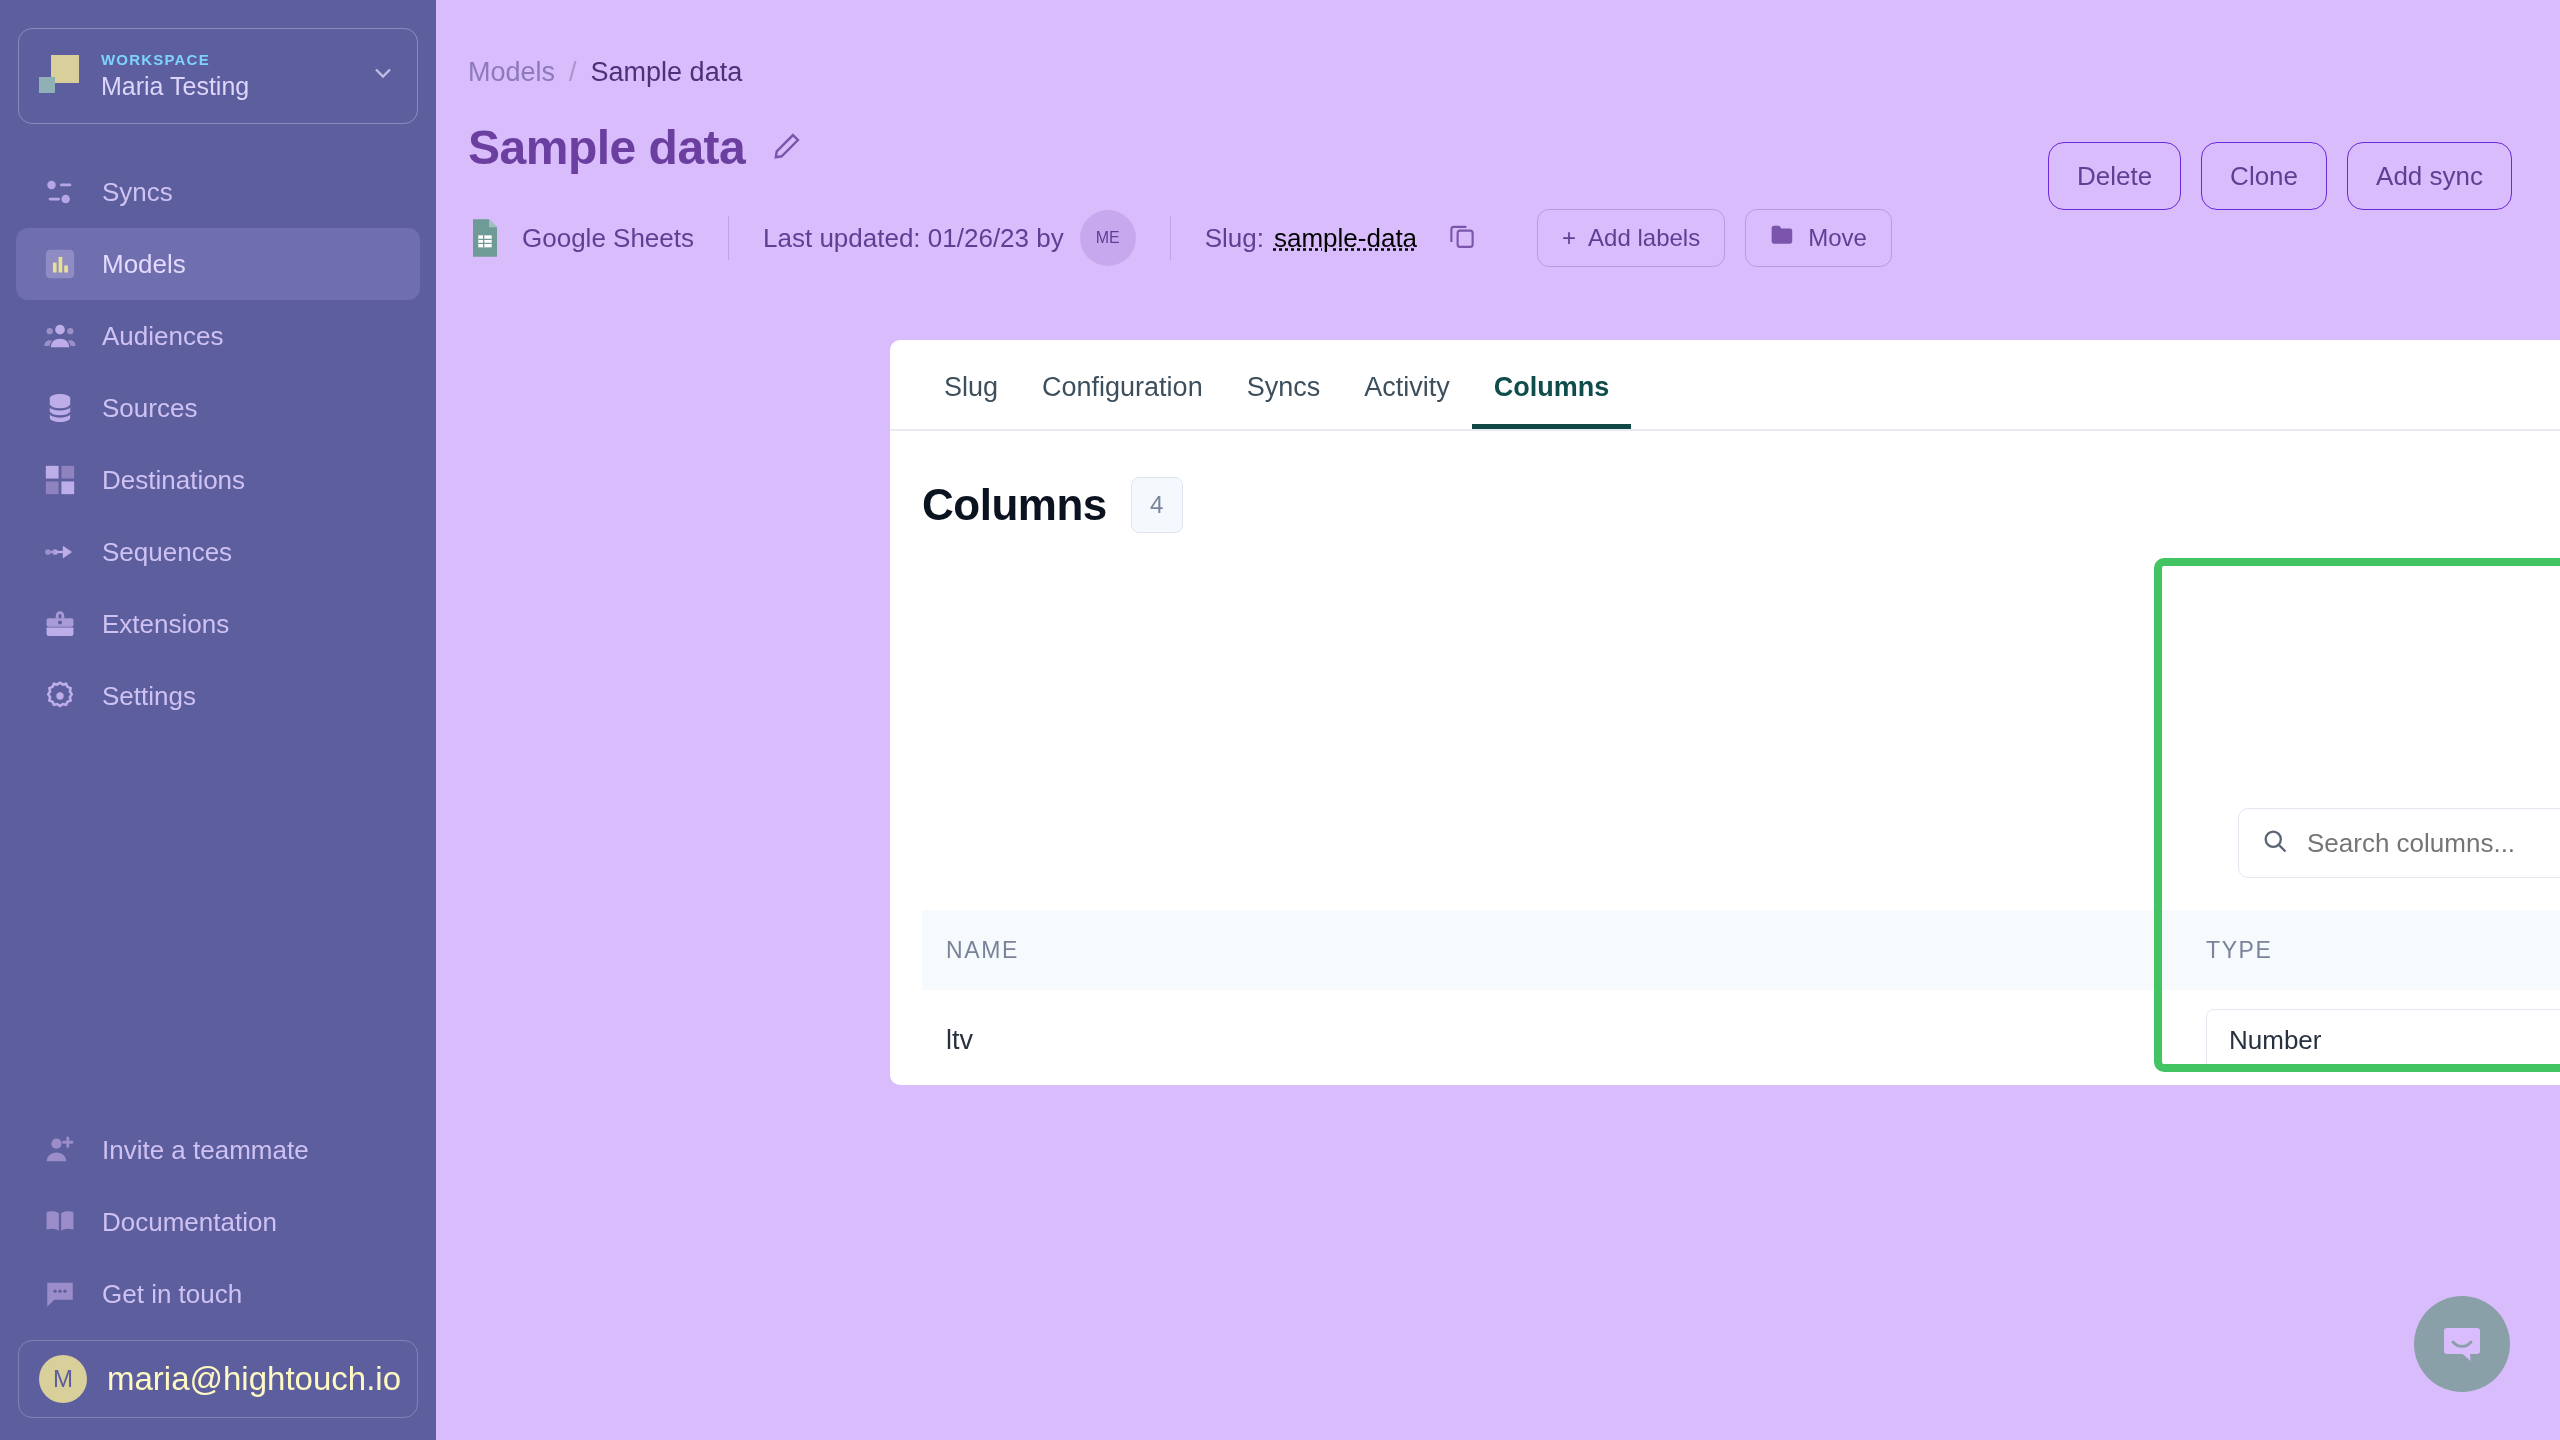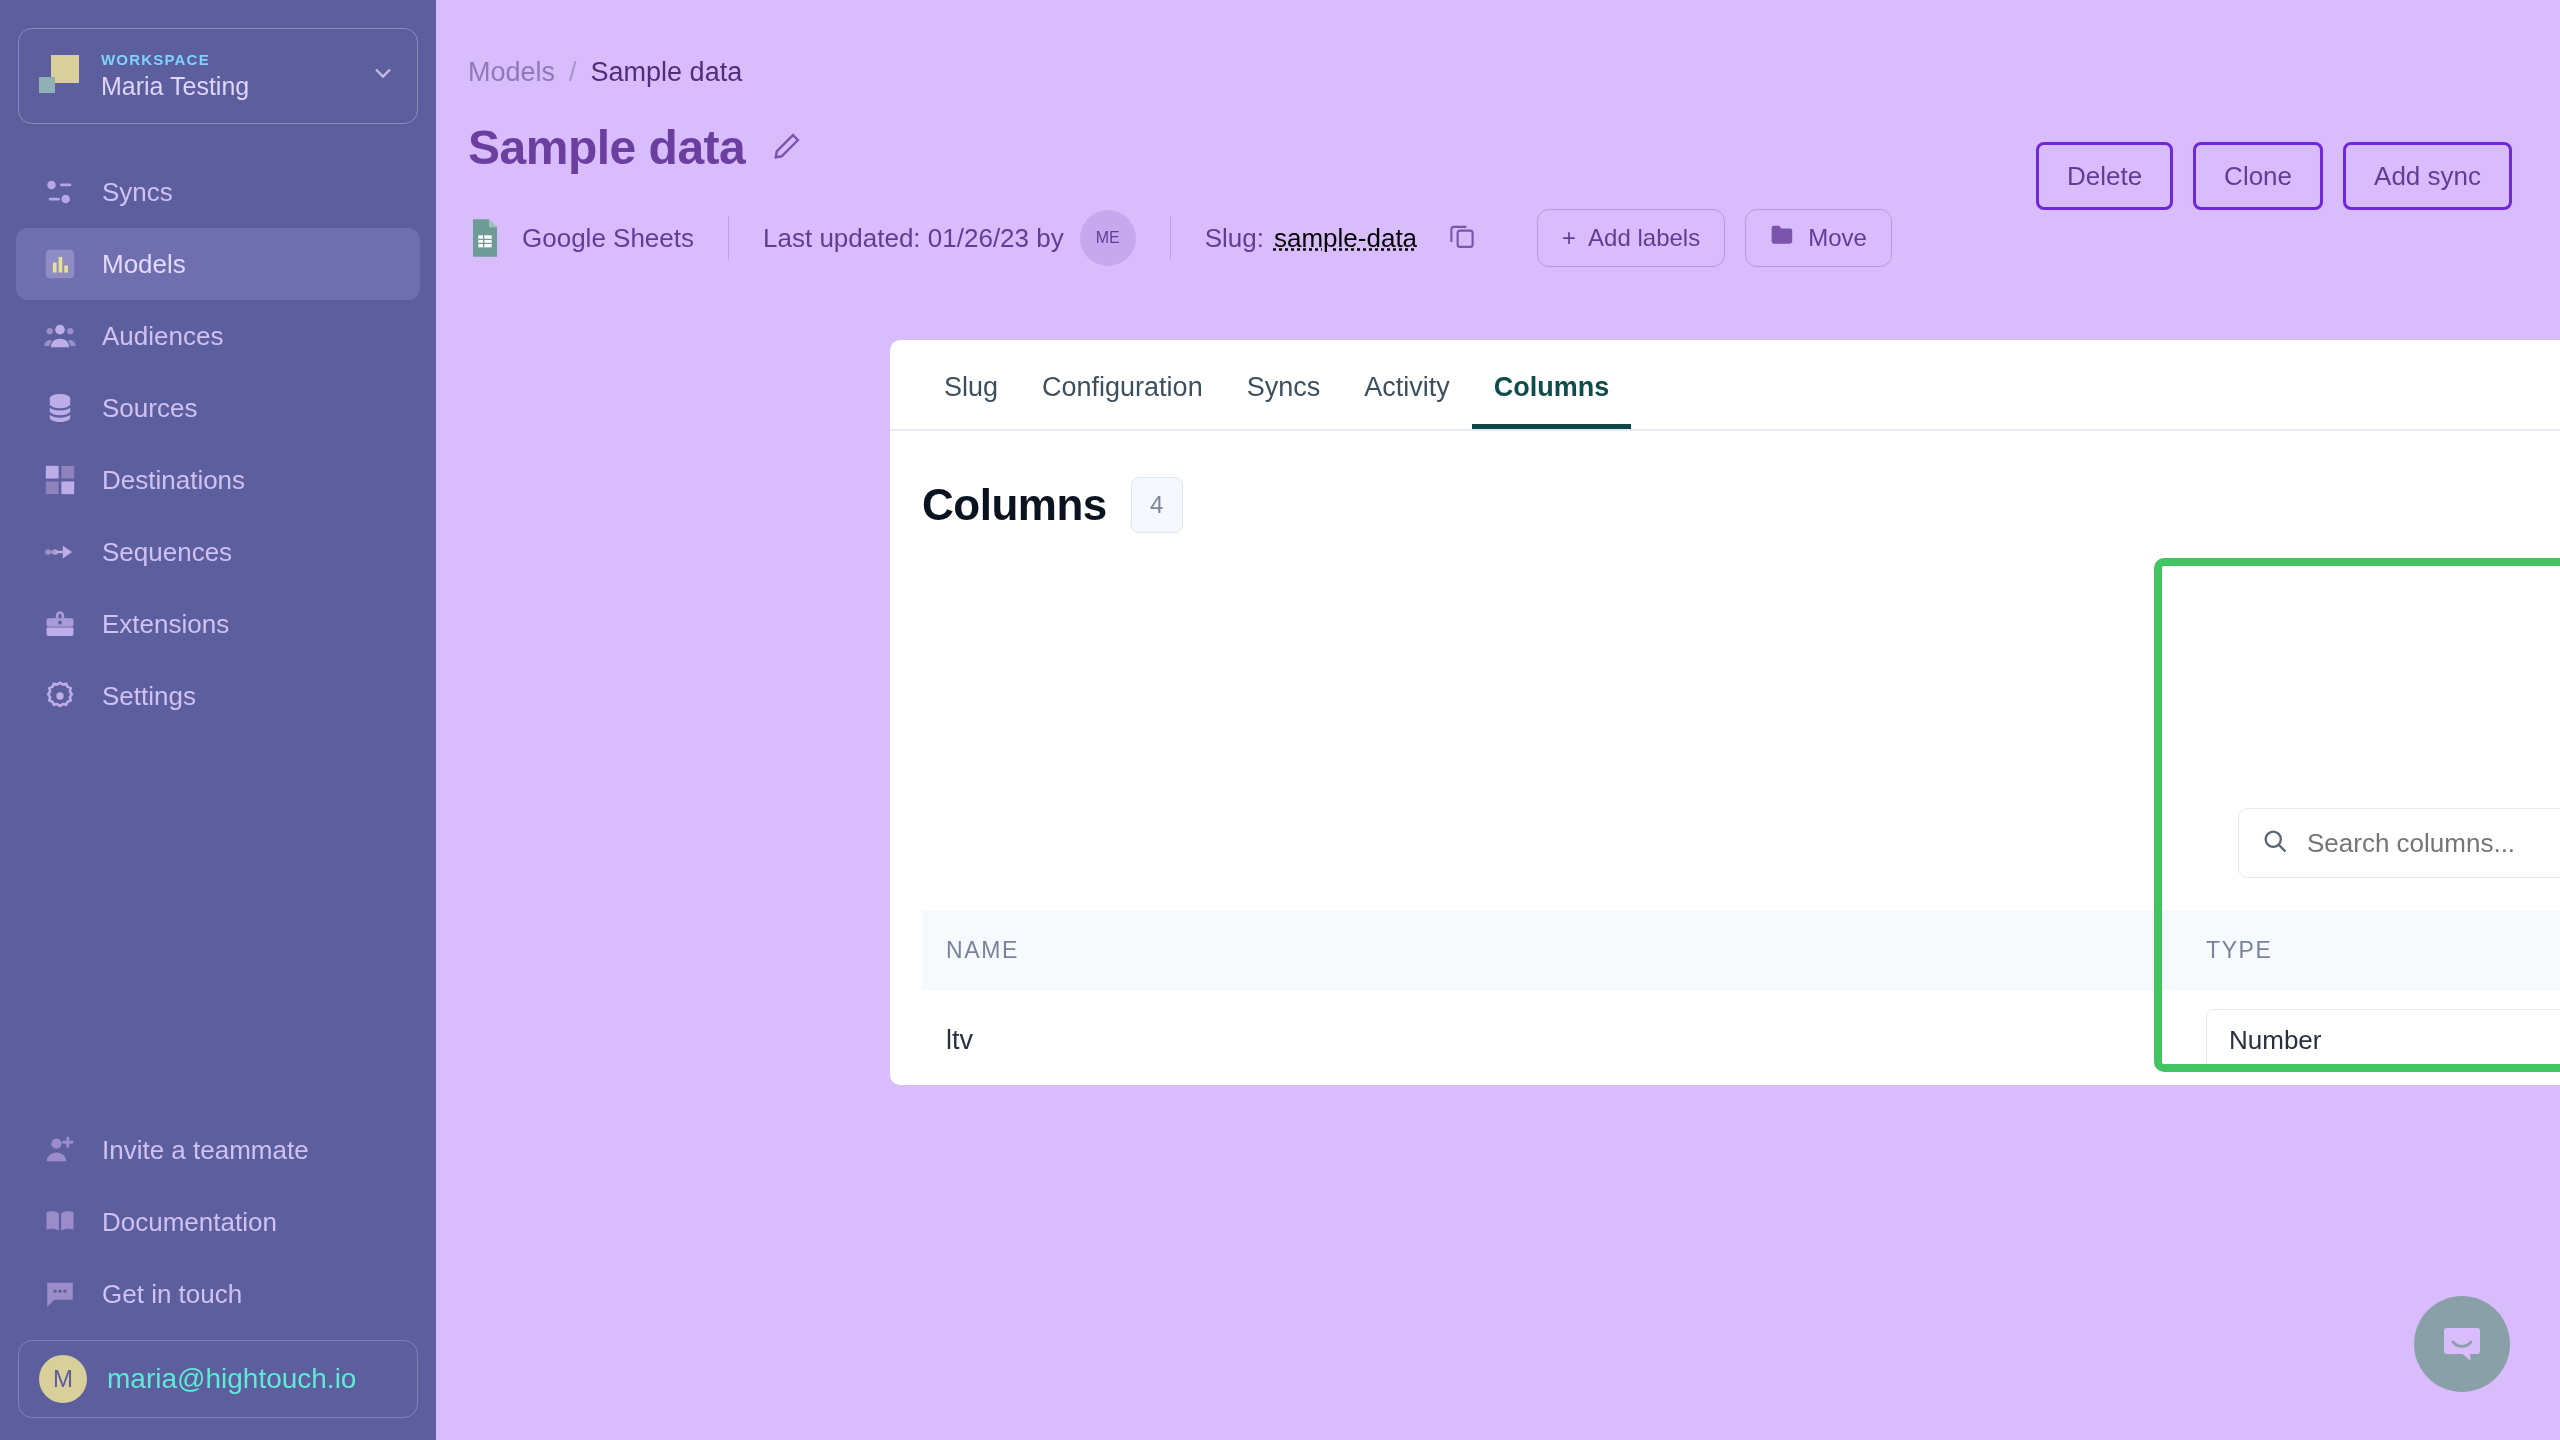--- a/index.html
+++ b/index.html
@@ -54,37 +54,37 @@
     border-radius:14px; height:78px;
     display:flex; align-items:center; padding:0 20px;
     cursor:pointer;
   }
   .avatar-sb {
     width:48px; height:48px; border-radius:50%;
     background:#d8cf9a; color:#5d5e9e;
     display:flex; align-items:center; justify-content:center;
     font-size:24px; flex:0 0 48px;
   }
-  .user-mail { margin-left:20px; font-size:28px; color:#5eead4; }
+  .user-mail { margin-left:20px; font-size:33px; color:#fef9c3; }
 
   
   #main { flex:1; height:1440px; position:relative; background:#d9bcfb; overflow:hidden; }
 
   .crumbs { padding:57px 0 0 32px; font-size:27px; display:flex; align-items:center; gap:14px; }
   .crumb-link { color:#8d7bb8; cursor:pointer; }
   .crumb-sep { color:#a994cb; }
   .crumb-cur { color:#4e2f7a; }
 
   .title-row { display:flex; align-items:center; padding:32px 0 0 32px; }
   .page-title { font-size:48px; font-weight:700; color:#6a3fa0; letter-spacing:-.5px; }
   .edit-ico { margin-left:26px; cursor:pointer; }
 
   .hdr-actions { position:absolute; right:48px; top:142px; display:flex; gap:20px; }
   .btn-ghost {
-    border:3px solid #6d28d9; border-radius:8px;
+    border:1px solid #6d28d9; border-radius:16px;
     background:transparent; color:#5f3f94;
     font-size:26px; padding:0 28px; height:68px;
     display:flex; align-items:center; cursor:pointer;
     font-family:"Liberation Sans", sans-serif;
   }
 
   .meta-row { display:flex; align-items:center; padding:34px 0 0 32px; gap:0; }
   .meta-item { display:flex; align-items:center; font-size:26px; color:#5f3f94; }
   .meta-div { width:1px; height:44px; background:#bfa2e4; margin:0 34px; }
   .gs-ico { width:34px; height:40px; margin-right:20px; flex:0 0 34px; }

